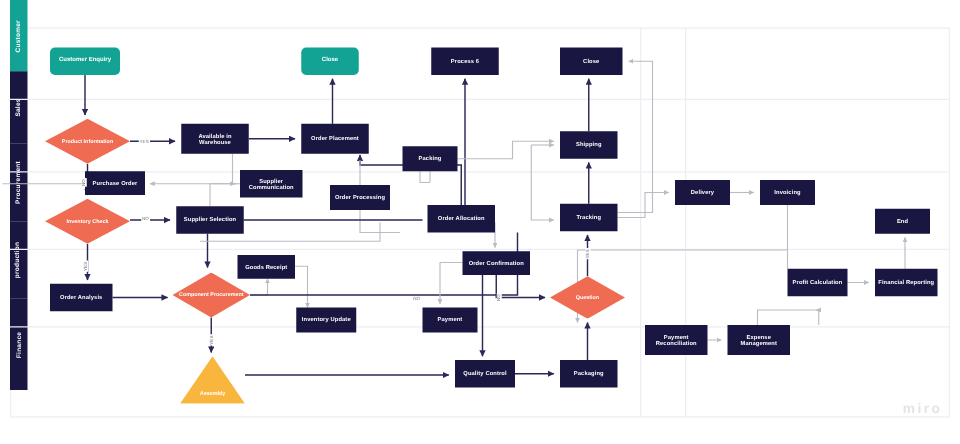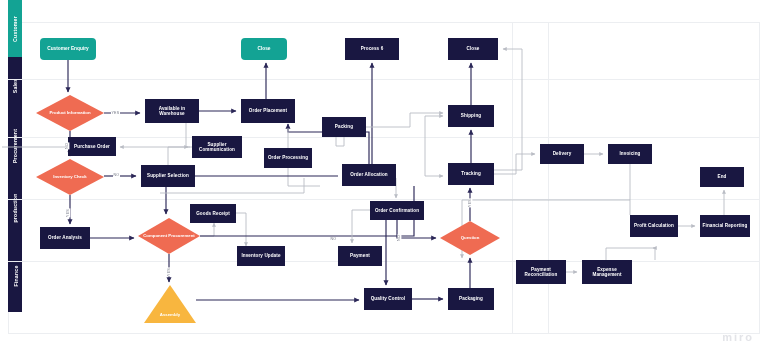--- a/index.html
+++ b/index.html
@@ -32,21 +32,21 @@
   .tri{position:absolute;inset:0;background:#f8b63f;clip-path:polygon(50% 0,100% 100%,0 100%);}
   .tri-label{position:absolute;left:0;right:0;bottom:6px;text-align:center;color:#ffffff;font-size:4.3px;font-weight:600;}
 
   
   .edges{position:absolute;left:0;top:0;width:768px;height:355px;overflow:visible;}
   .e-dark{stroke:#2b2757;stroke-width:1.15;fill:none;}
   .e-light{stroke:#b9bcc4;stroke-width:.9;fill:none;}
   .edge-label{position:absolute;font-size:3.6px;color:#6f7380;background:#ffffff;padding:0 .5px;letter-spacing:.2px;}
   .edge-label.vert{transform:rotate(-90deg);transform-origin:center;}
 
-  .watermark{position:absolute;right:14px;bottom:12px;font-size:11px;color:#e3e4e8;letter-spacing:2px;font-weight:600;}
+  .watermark{position:absolute;right:14px;bottom:22px;font-size:11px;color:#e3e4e8;letter-spacing:2px;font-weight:600;}
   .top-caret{position:absolute;left:13px;top:16px;width:0;height:0;border-left:3px solid transparent;border-right:3px solid transparent;border-top:4px solid #2b2757;}
 </style>
 </head>
 <body>
 
 <div id="canvas">
 
   <div class="lane-frame"></div>
   <div class="vgrid" style="left:512px"></div>
   <div class="vgrid" style="left:548px"></div>

